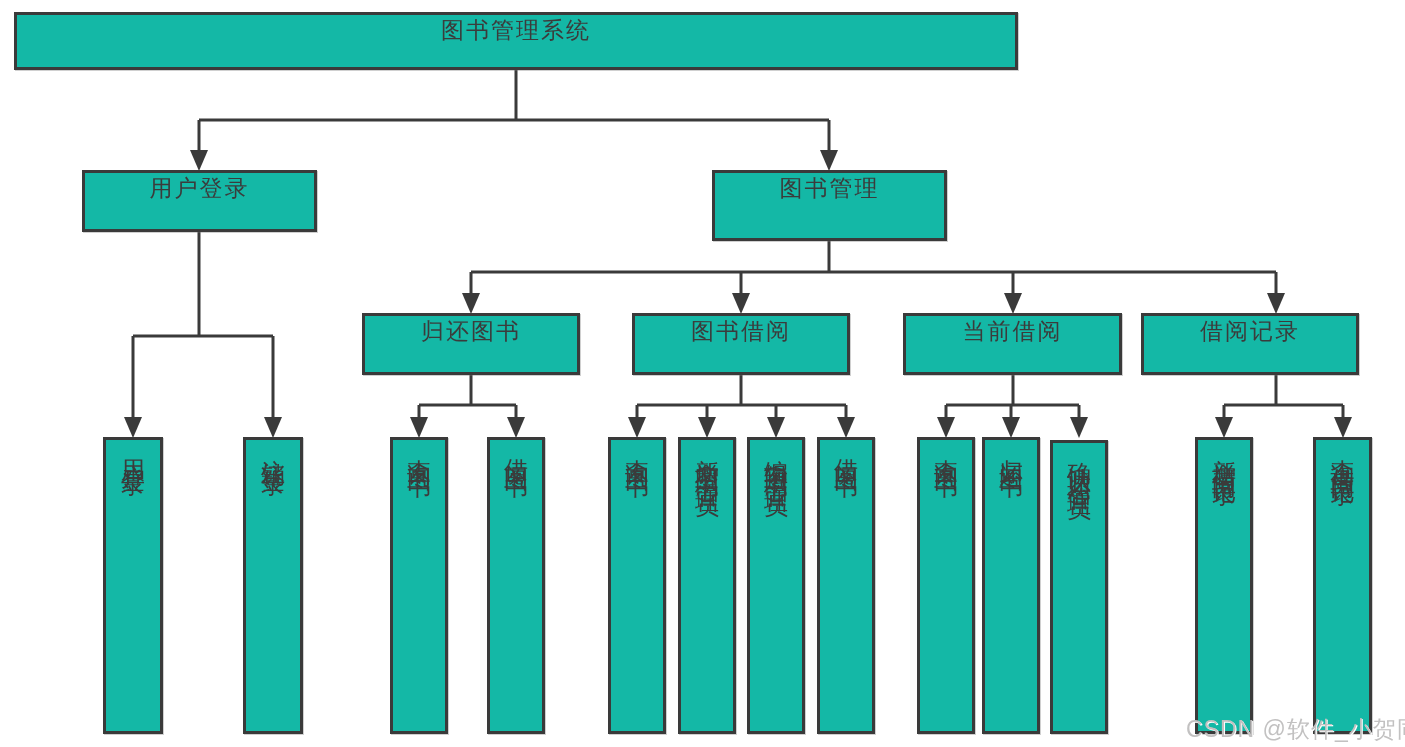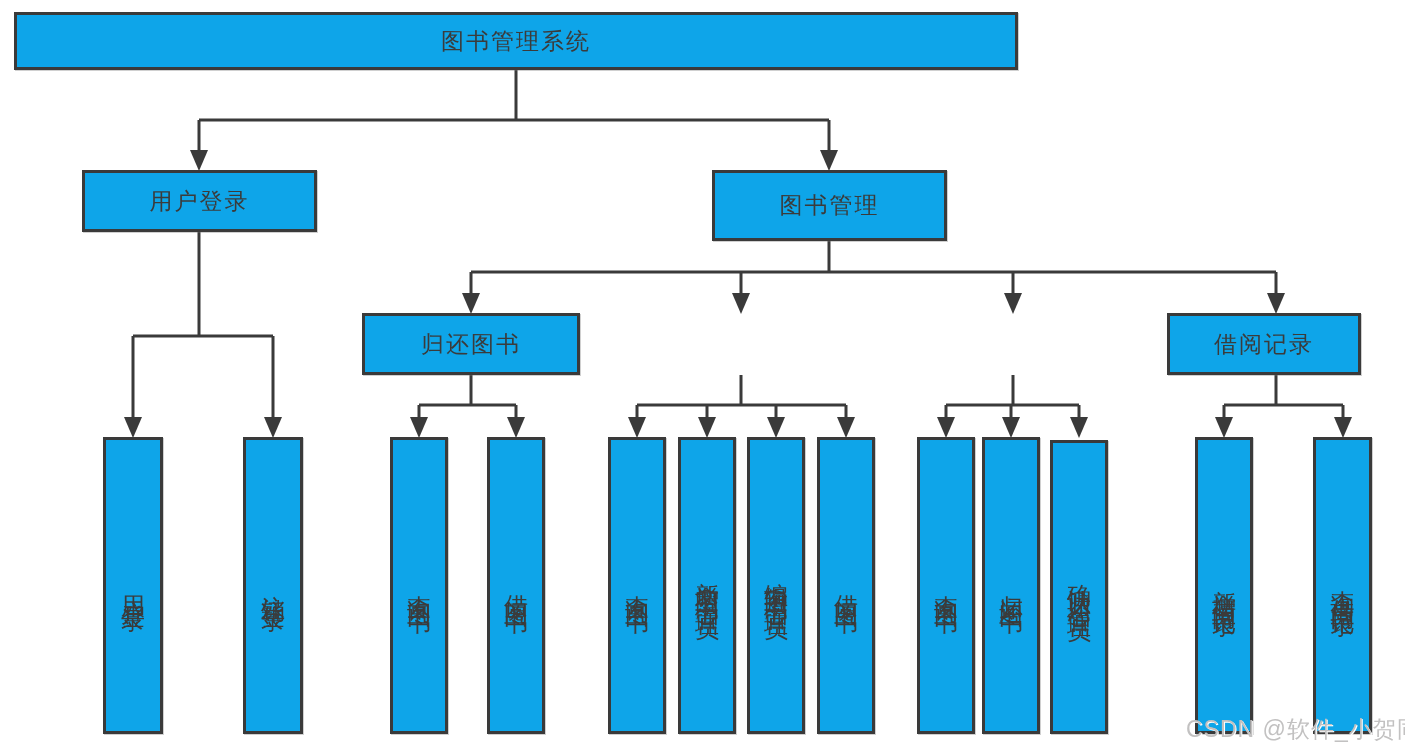--- a/index.html
+++ b/index.html
@@ -19,23 +19,23 @@
   .wires {
     position: absolute;
     left: 0;
     top: 0;
     z-index: 1;
   }
   .node {
     position: absolute;
     box-sizing: border-box;
     border: 3px solid #3a3a3a;
-    background: #0ea5e9;
+    background: #14b8a6;
     display: flex;
-    align-items: center;
+    align-items: flex-start;
     justify-content: center;
     z-index: 2;
     box-shadow: 1px 1px 0 rgba(120,120,120,0.35);
   }
   .node .t {
     font-size: 23px;
     letter-spacing: 2px;
     color: #3b3b3b;
     white-space: nowrap;
   }
@@ -111,21 +111,27 @@
   <div class="node h" style="left:82px;top:170px;width:235px;height:62px">
     <span class="t">用户登录</span>
   </div>
   <div class="node h" style="left:712px;top:170px;width:235px;height:71px">
     <span class="t">图书管理</span>
   </div>
 
   <div class="node h" style="left:362px;top:313px;width:218px;height:62px">
     <span class="t">归还图书</span>
   </div>
-  <div class="node h" style="left:1167px;top:313px;width:194px;height:62px">
+  <div class="node h" style="left:632px;top:313px;width:218px;height:62px">
+    <span class="t">图书借阅</span>
+  </div>
+  <div class="node h" style="left:903px;top:313px;width:219px;height:62px">
+    <span class="t">当前借阅</span>
+  </div>
+  <div class="node h" style="left:1141px;top:313px;width:218px;height:62px">
     <span class="t">借阅记录</span>
   </div>
 
   <div class="node v" style="left:103px;top:437px;width:60px;height:297px">
     <span class="t vt">用户登录</span>
   </div>
   <div class="node v" style="left:243px;top:437px;width:60px;height:297px">
     <span class="t vt">注销登录</span>
   </div>
 

